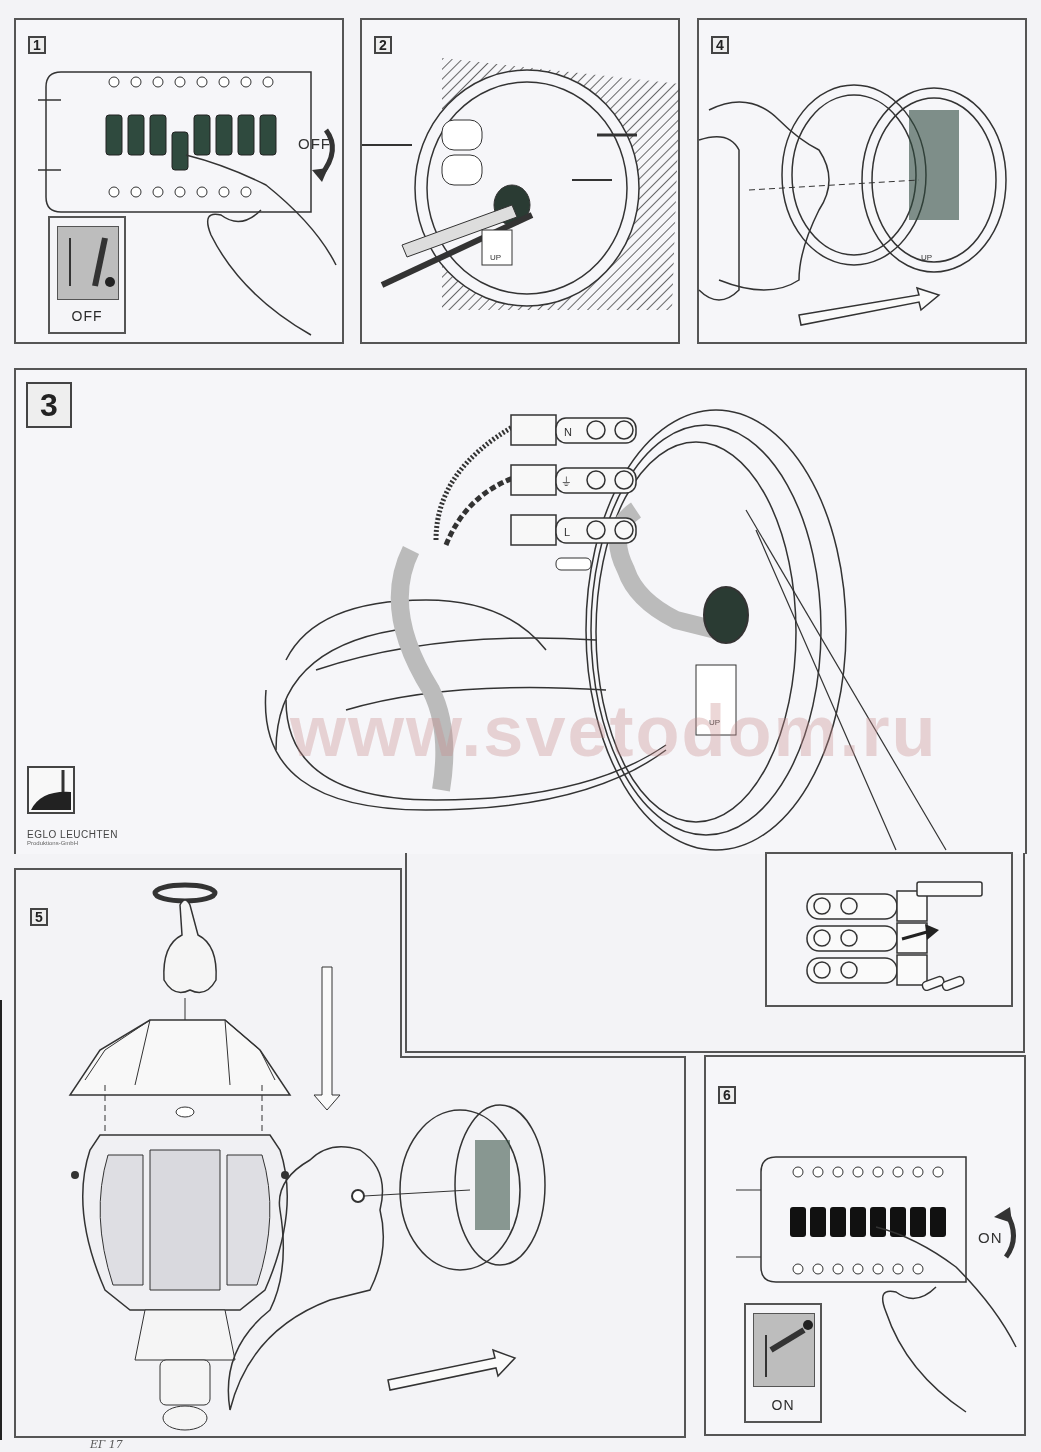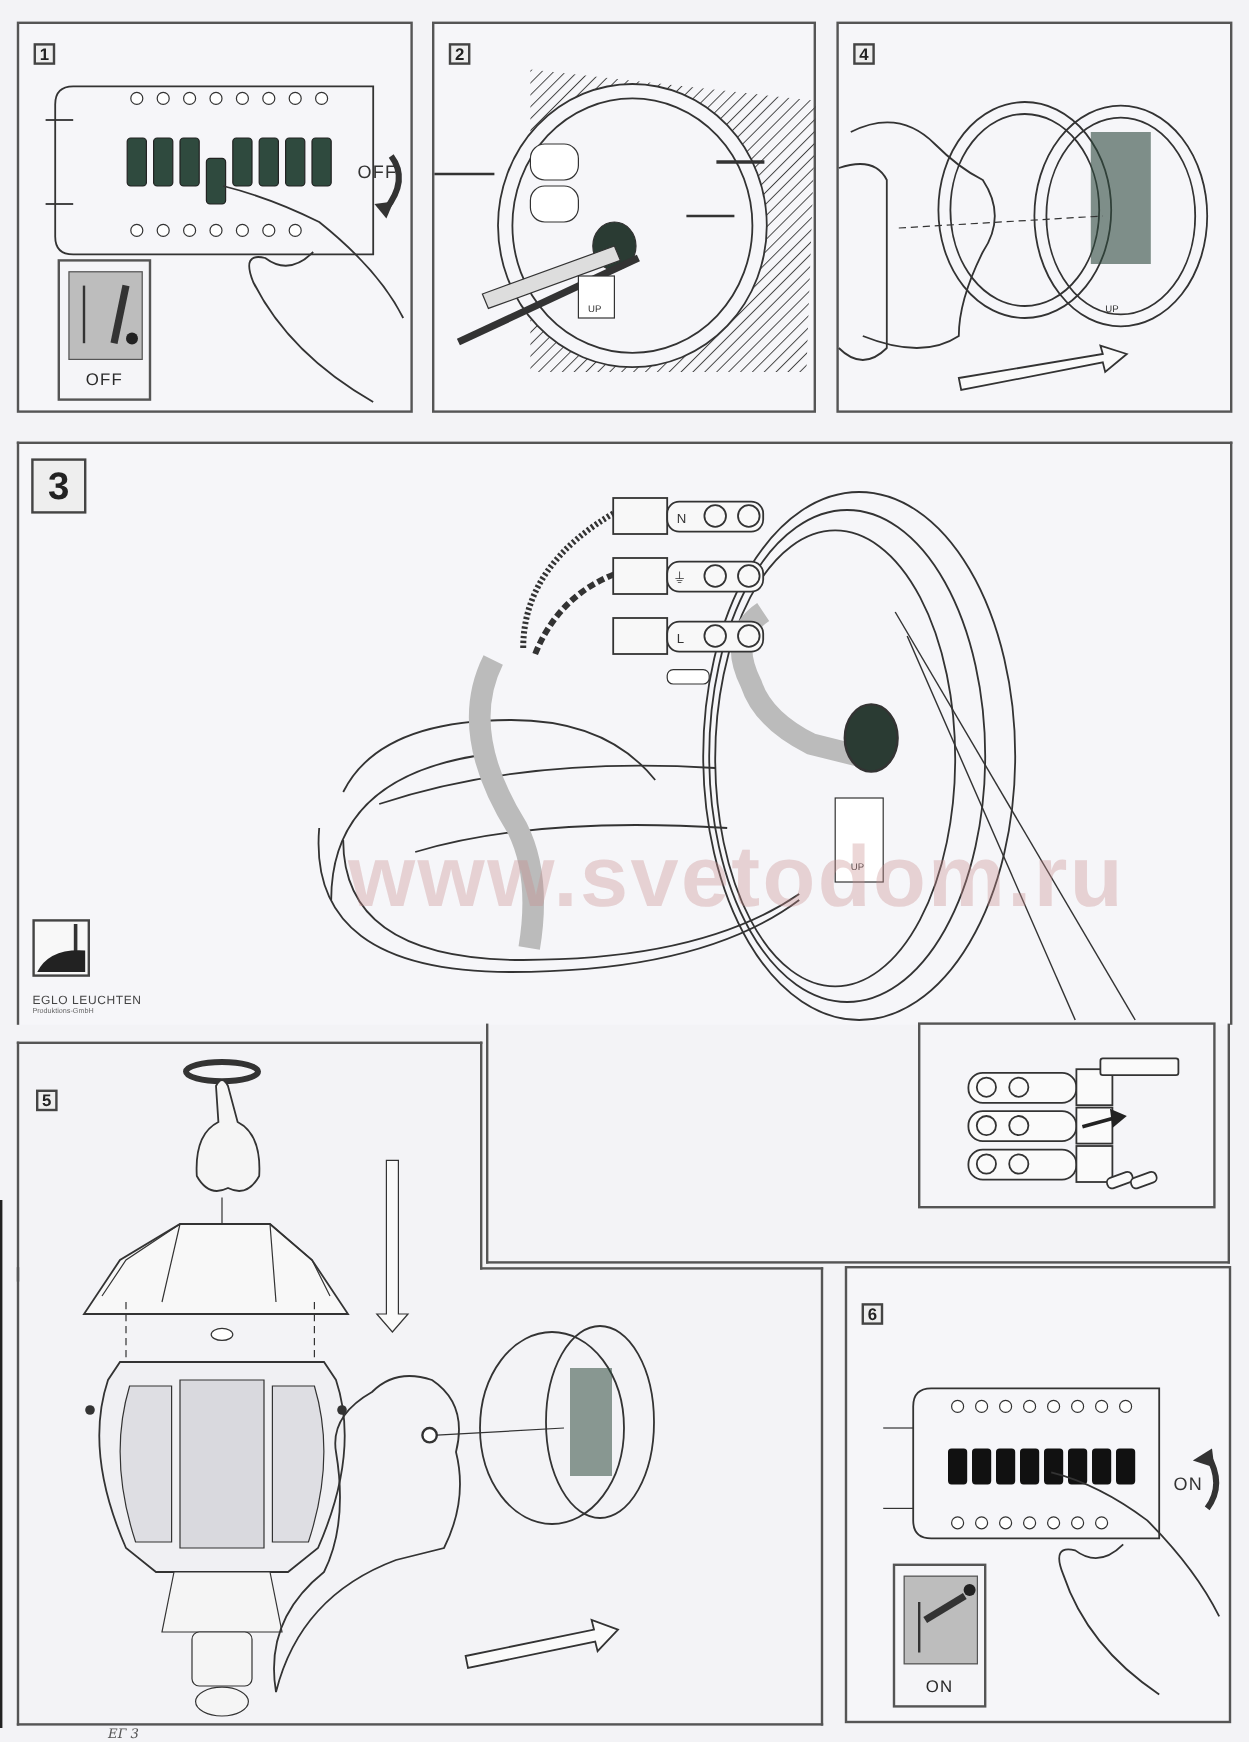--- a/index.html
+++ b/index.html
@@ -298,13 +298,13 @@
     <svg class="art" width="78" height="120">
       <line x1="20" y1="30" x2="20" y2="72" stroke="#333" stroke-width="2"></line>
       <line x1="25" y1="45" x2="58" y2="25" stroke="#333" stroke-width="6"></line>
       <circle cx="62" cy="20" r="5" fill="#222"></circle>
     </svg>
     <div style="position:absolute;left:0;right:0;top:92px;text-align:center;font-size:14px;letter-spacing:1px;">ON</div>
   </div>
 </div>
 
 <div class="lr-scribble"></div>
-<div class="handwriting">ЕГ 3</div>
+<div class="handwriting">ЕГ 17</div>
 
 </body></html>

